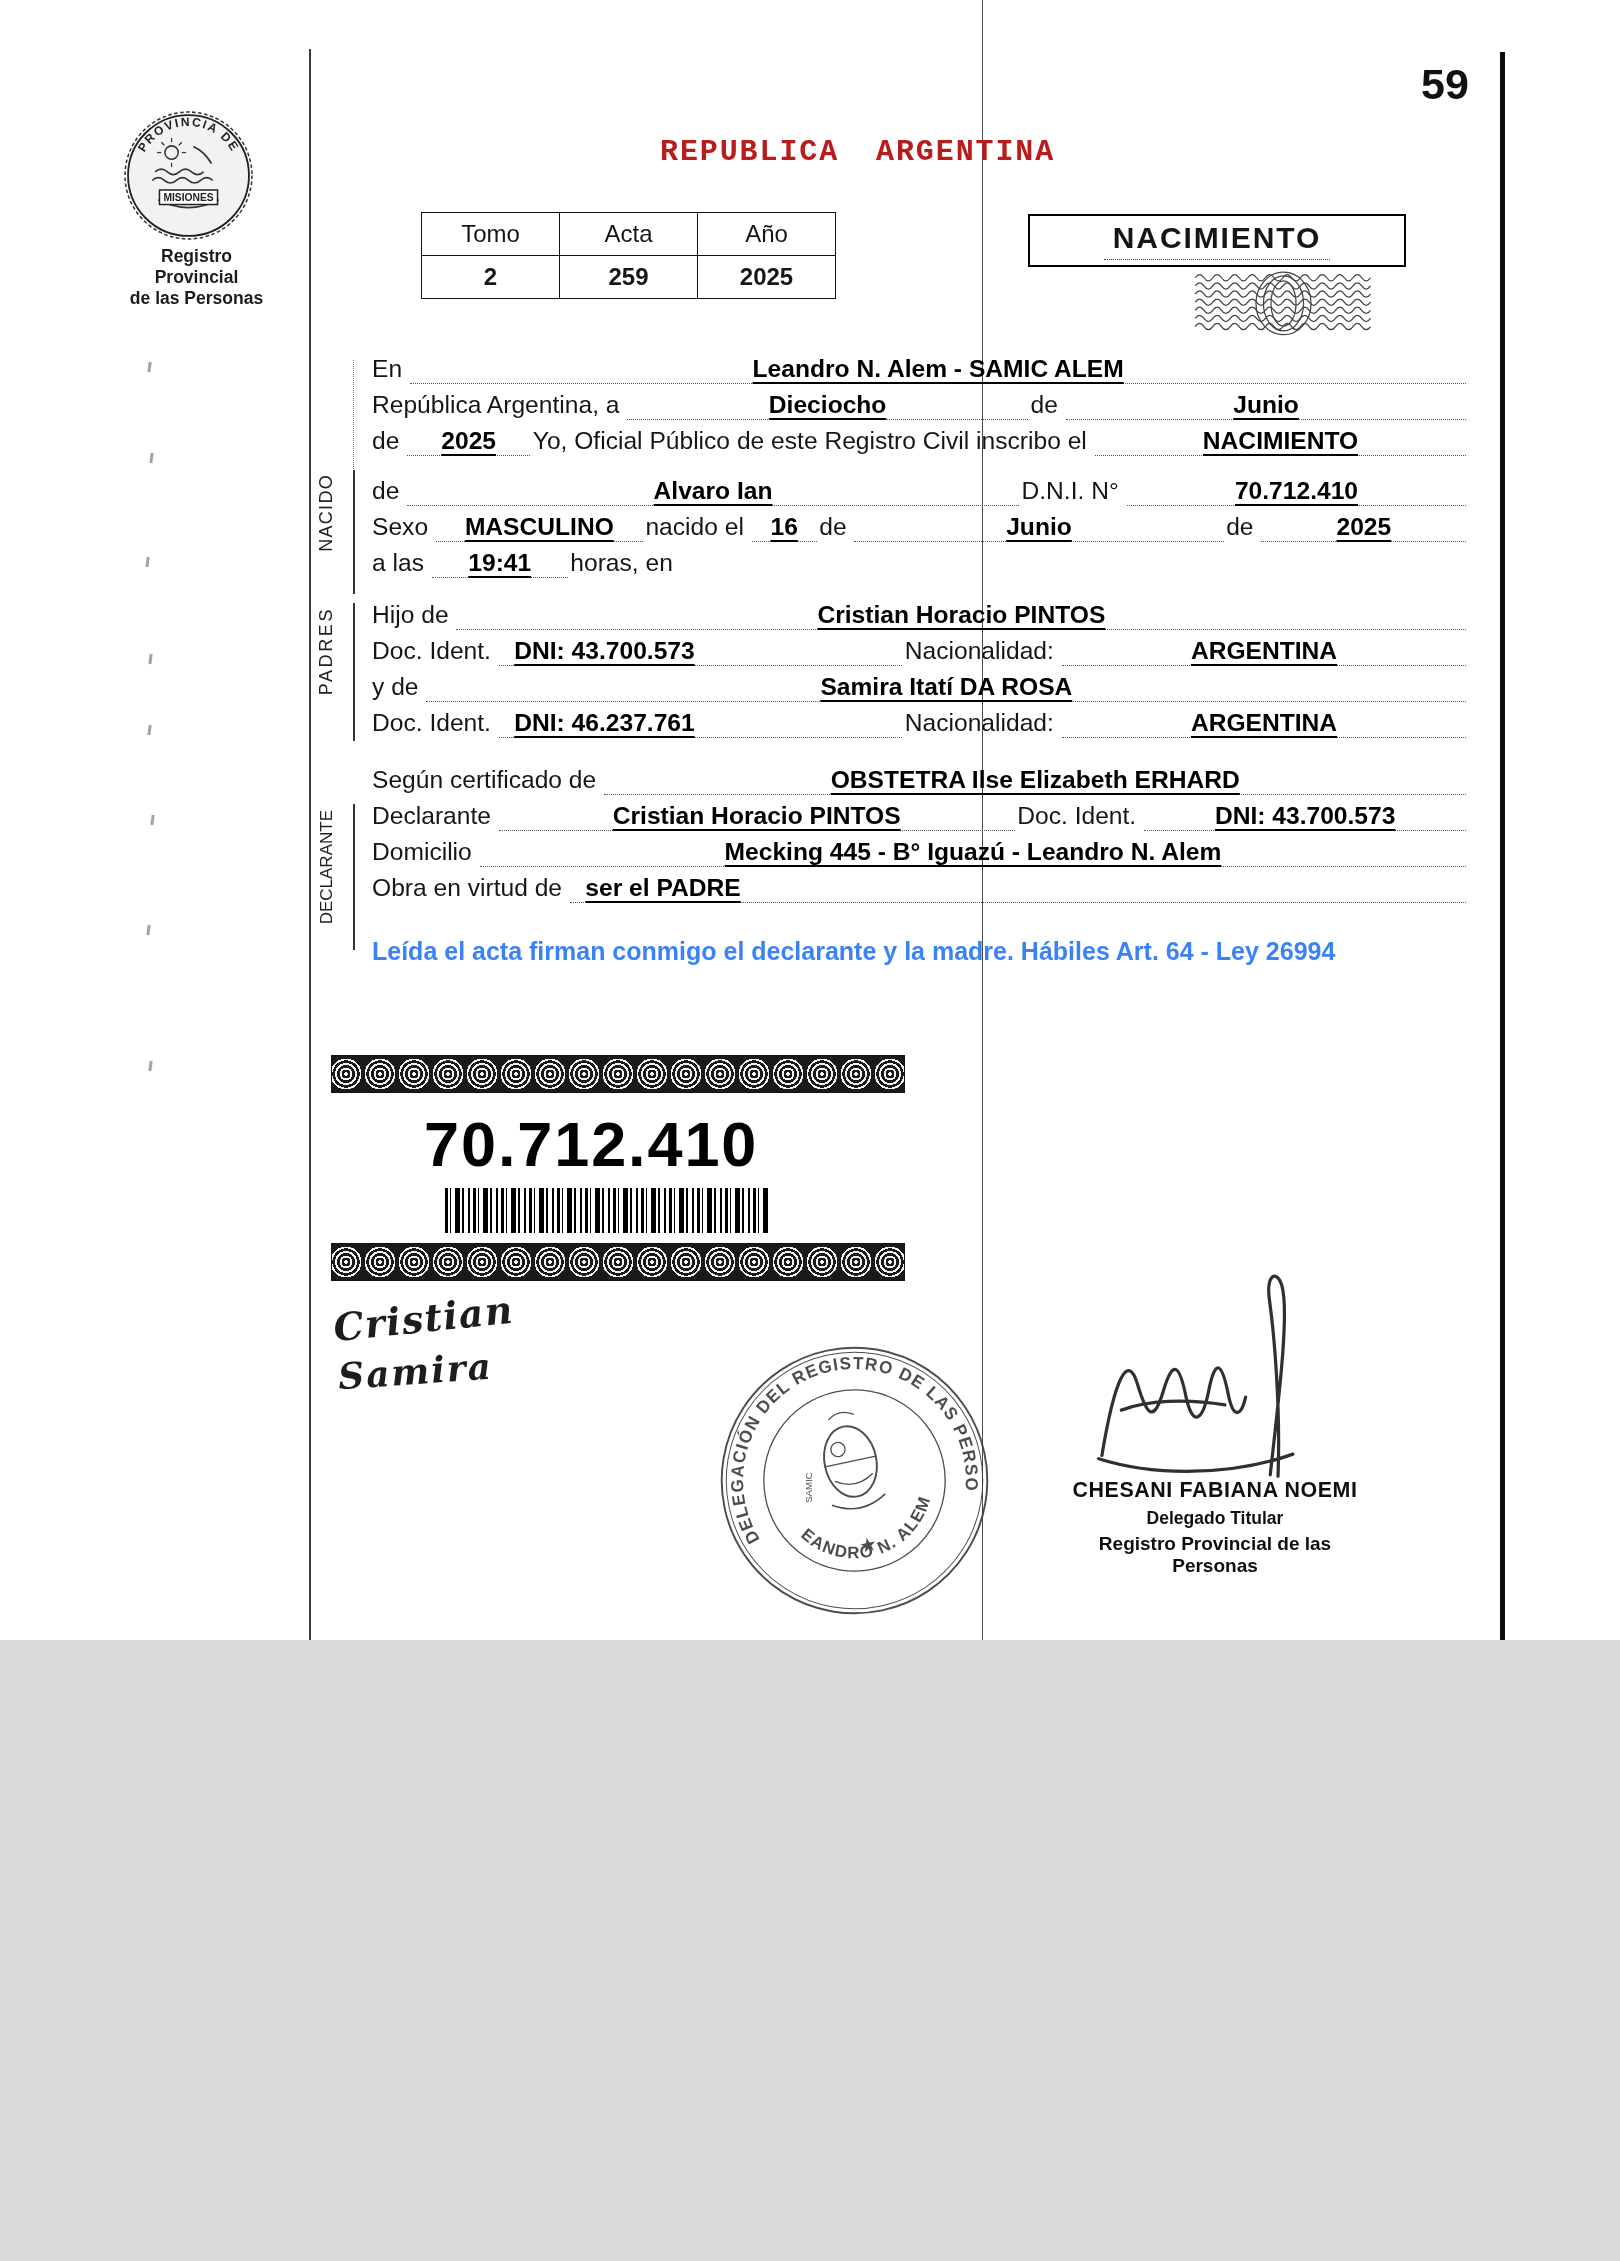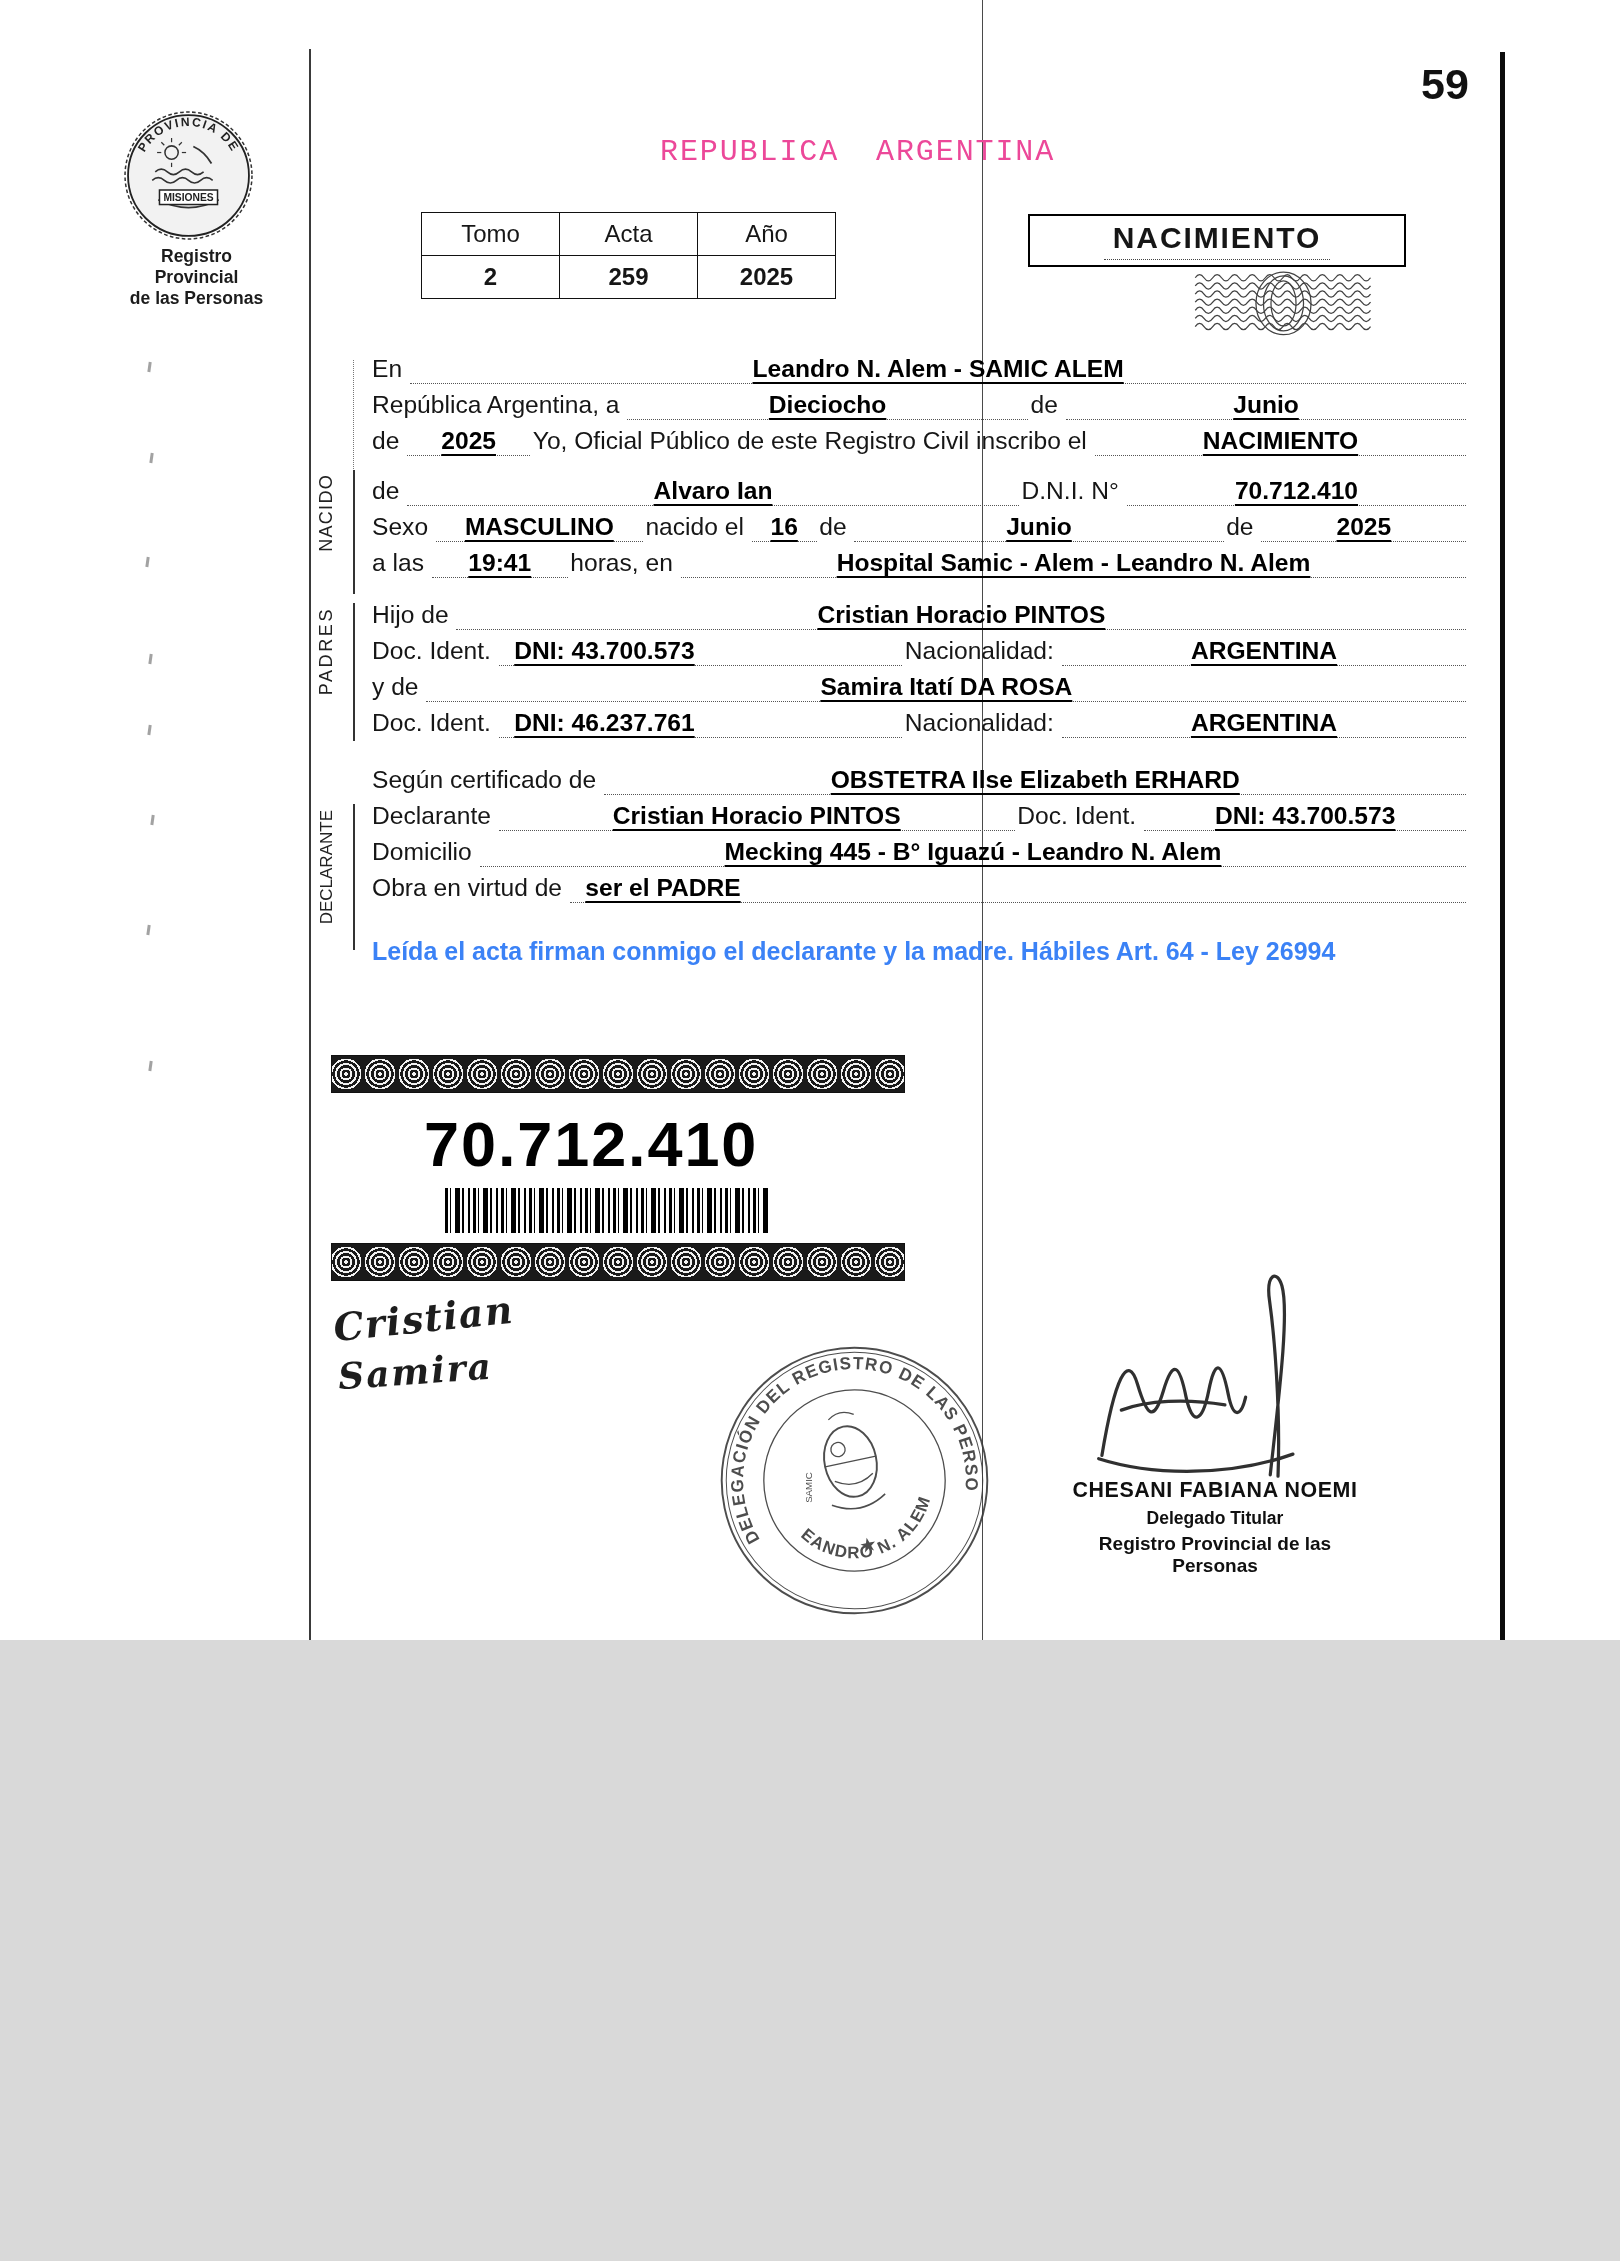--- a/index.html
+++ b/index.html
@@ -13,21 +13,21 @@
   .vline.right-rule{left:1500px;top:52px;width:5.2px;height:2165px;background:#0c0c0c;}
   .dotted-bracket{position:absolute;left:353px;border-left:1.9px dotted #777;}
   .sbr{position:absolute;left:353px;width:1.9px;background:#333;}
   .scan-mark{position:absolute;width:2.6px;height:10.4px;background:#555;opacity:.55;transform:rotate(8deg);}
 
   
   .page-number{position:absolute;left:1421px;top:60px;font-size:43px;font-weight:600;color:#111;}
   .logo-wrap{position:absolute;left:122px;top:109px;width:149px;text-align:center;}
   .logo-caption{margin-top:3.9px;font-size:17.5px;font-weight:bold;line-height:1.2;color:#1c1c1c;}
   .doc-title{position:absolute;left:660px;top:135px;font-family:"Liberation Mono",monospace;
-             font-weight:normal;font-size:30px;letter-spacing:1.9px;word-spacing:17px;color:#ec4899;}
+             font-weight:bold;font-size:30px;letter-spacing:1.9px;word-spacing:17px;color:#b91c1c;}
   .rec-table{position:absolute;left:421px;top:212px;border-collapse:collapse;}
   .rec-table td{border:1.9px solid #111;width:135px;height:40px;text-align:center;font-size:24px;vertical-align:middle;}
   .rec-table tr.vals td{font-weight:600;}
   .act-box{position:absolute;left:1028px;top:214px;width:374px;height:49px;border:2.6px solid #000;
            display:flex;align-items:center;justify-content:center;}
   .act-box .t{font-size:30px;font-weight:bold;letter-spacing:1.9px;border-bottom:1.9px dotted #444;padding:0 9px 3.9px;}
   .wavy-stamp{position:absolute;left:1191px;top:269px;}
 
   
   .side{position:absolute;writing-mode:vertical-rl;transform:rotate(180deg);color:#222;font-weight:500;}
@@ -208,21 +208,20 @@
       <span class="lbl">de</span>
       <span class="fill" style="flex:1.8;"><span class="v">Junio</span></span>
       <span class="lbl">de</span>
       <span class="fill"><span class="v">2025</span></span>
     </div>
 
     <div class="fline">
       <span class="lbl">a las</span>
       <span class="fill" style="flex:0 0 136px;"><span class="v">19:41</span></span>
       <span class="lbl">horas, en</span>
-      <span class="fill"><span class="v">Hospital Samic - Alem - Leandro N. Alem</span></span>
     </div>
 
     <div class="fline g2">
       <span class="lbl">Hijo de</span>
       <span class="fill"><span class="v">Cristian Horacio PINTOS</span></span>
     </div>
 
     <div class="fline">
       <span class="lbl">Doc. Ident.</span>
       <span class="fill left" style="flex:0 0 388px;"><span class="v">DNI: 43.700.573</span></span>

